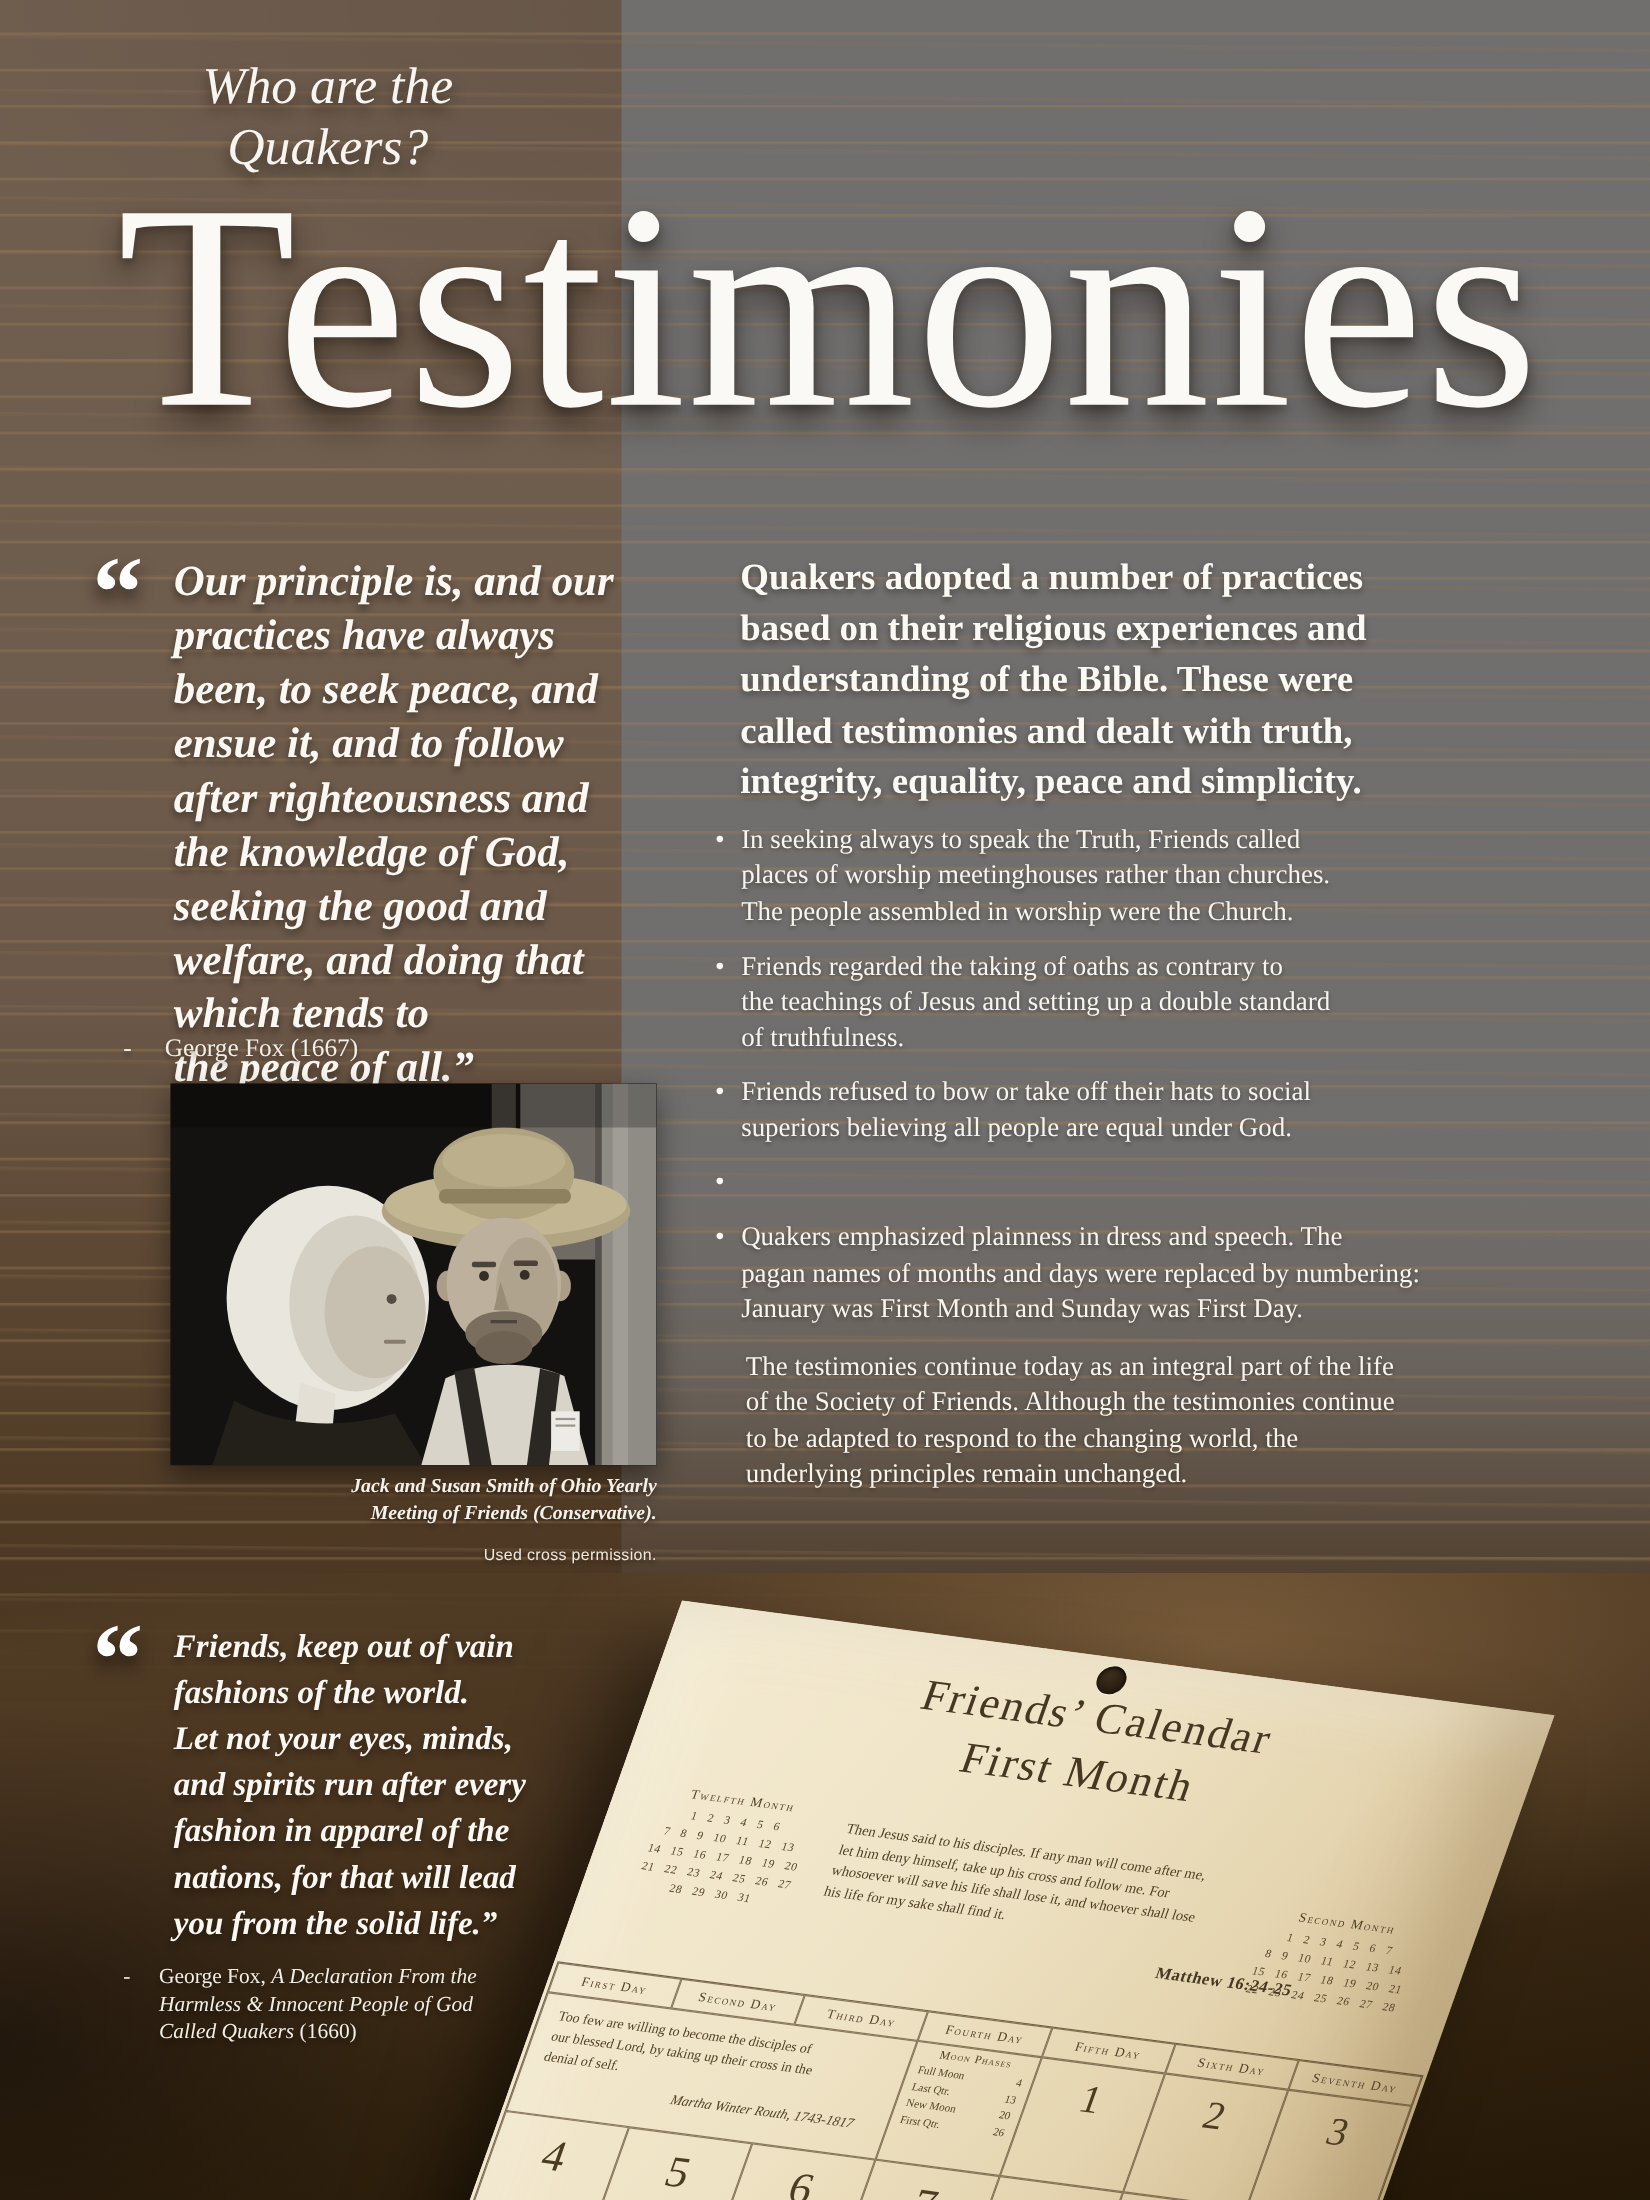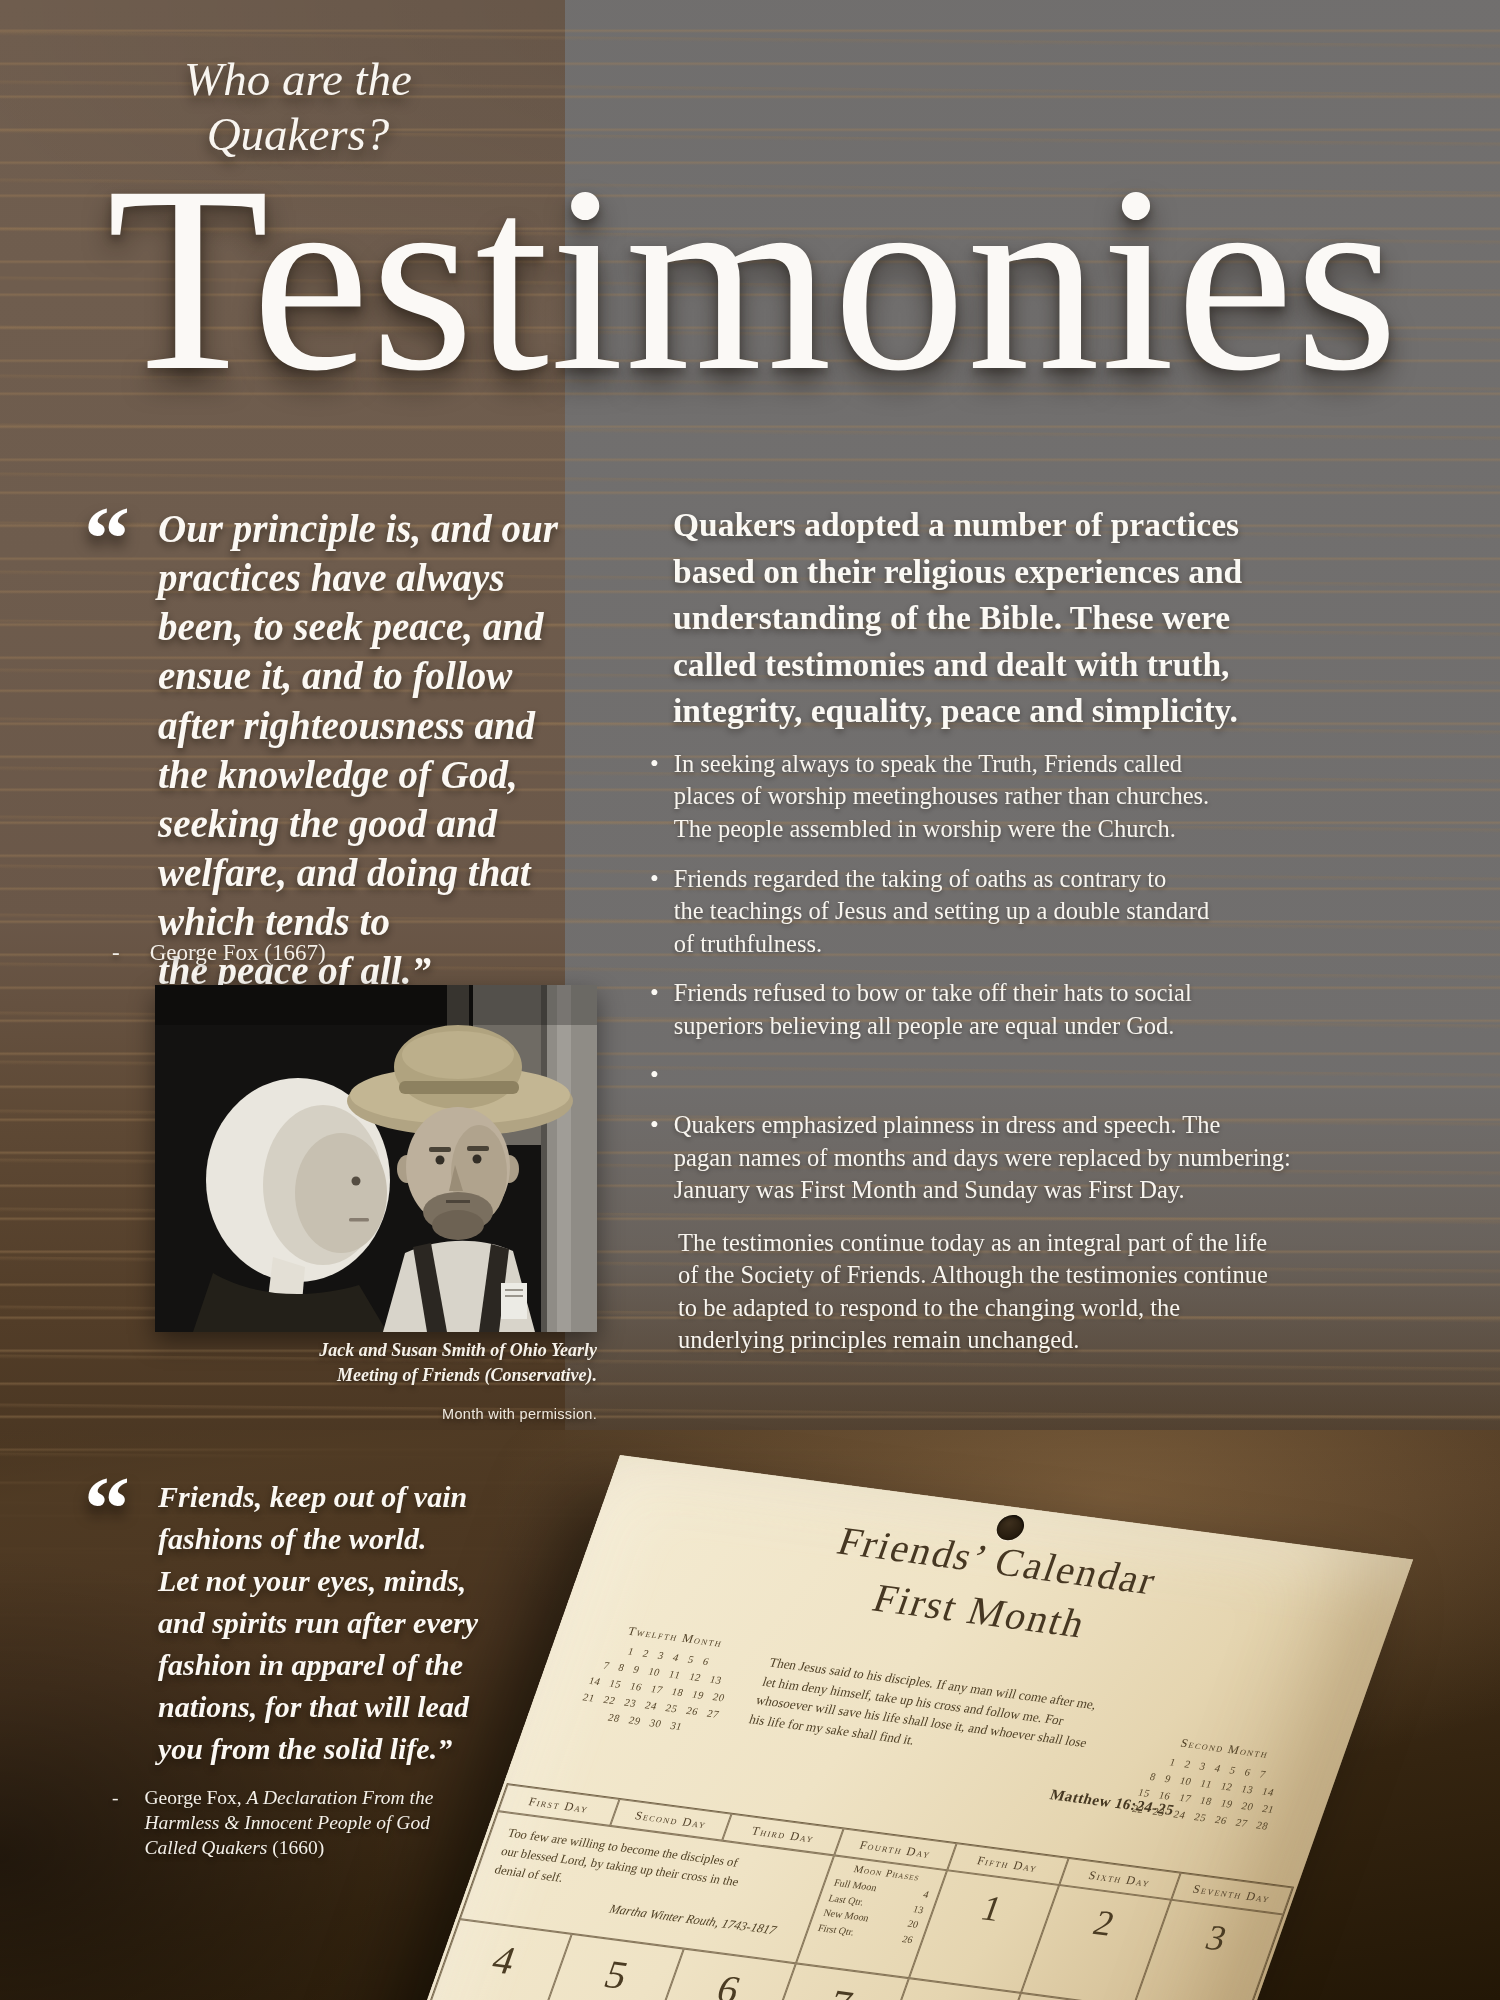--- a/index.html
+++ b/index.html
@@ -221,21 +221,21 @@
       <path d="M 258,262 L 276,258 L 292,347 L 272,347 Z" fill="#2b2722"></path>
       <path d="M 336,259 L 354,264 L 344,347 L 324,347 Z" fill="#2b2722"></path>
       <rect x="346" y="298" width="26" height="36" fill="#ecebe5"></rect>
       <rect x="350" y="304" width="18" height="2" fill="#9a968d"></rect>
       <rect x="350" y="310" width="18" height="2" fill="#9a968d"></rect>
       <rect x="0" y="0" width="442" height="40" fill="#000000" opacity="0.25"></rect>
     </svg>
   </div>
   <div class="photo-caption">Jack and Susan Smith of Ohio Yearly
 Meeting of Friends (Conservative).</div>
-  <div class="photo-permission">Month with permission.</div>
+  <div class="photo-permission">Used cross permission.</div>
 
   <div class="main-col">
     <div class="intro">Quakers adopted a number of practices
 based on their religious experiences and
 understanding of the Bible.  These were
 called testimonies and dealt with truth,
 integrity, equality, peace and simplicity.</div>
     <div class="bullets">
       <div class="bullet bullet-1">
         <span class="dot">•</span>

